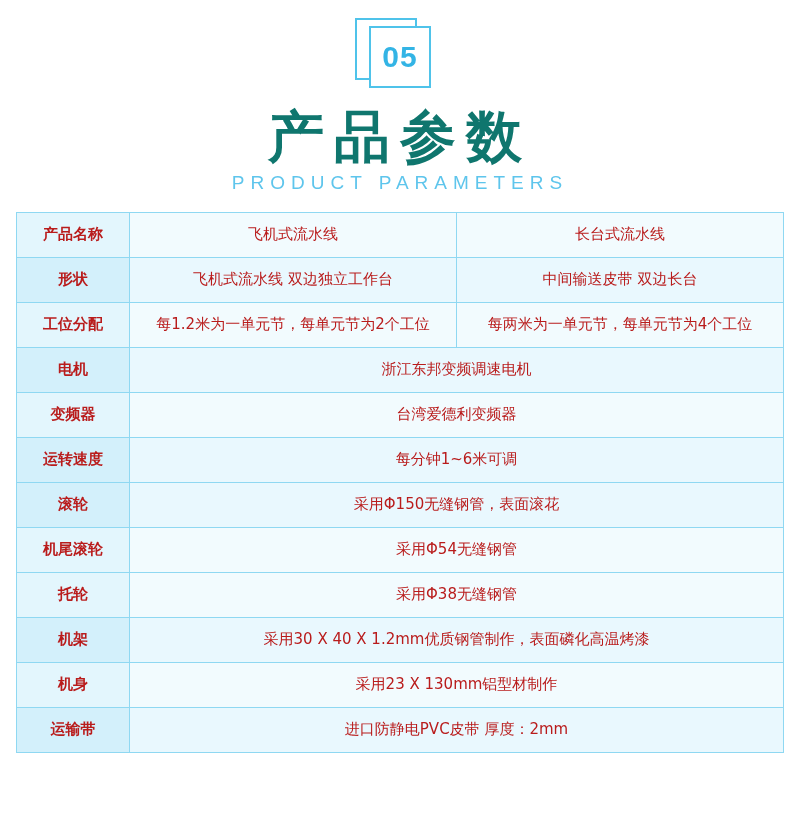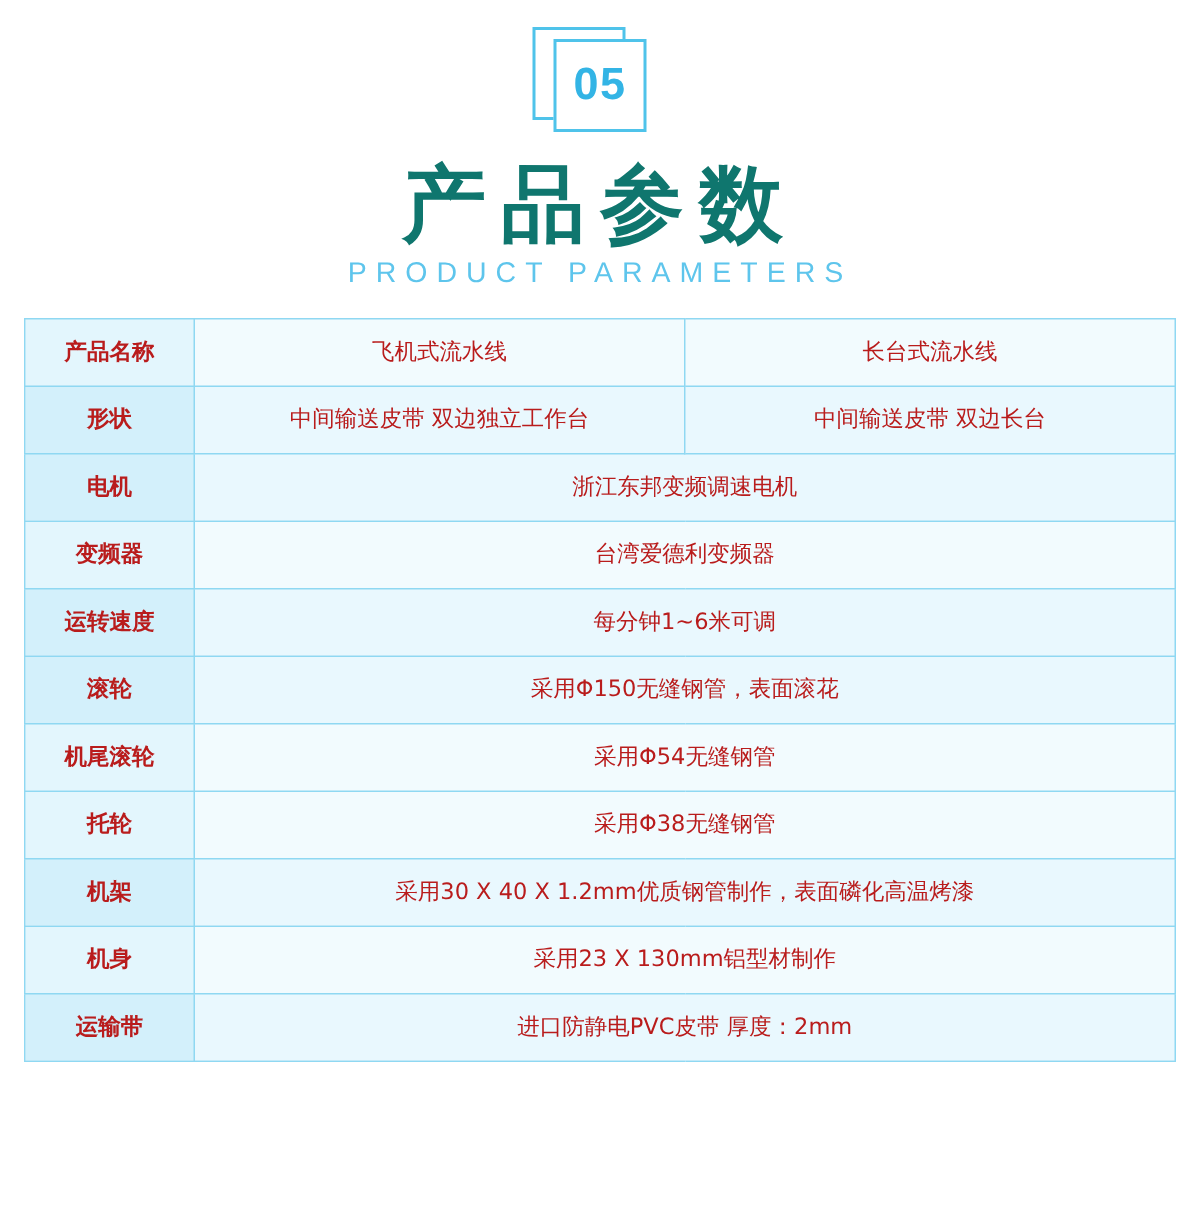--- a/index.html
+++ b/index.html
@@ -139,24 +139,29 @@
       <tbody>
 
         <tr>
           <td class="label">产品名称</td>
           <td class="val">飞机式流水线</td>
           <td class="val">长台式流水线</td>
         </tr>
 
         <tr class="alt">
           <td class="label">形状</td>
-          <td class="val">中间输送皮带 双边独立工作台</td>
+          <td class="val">飞机式流水线 双边独立工作台</td>
           <td class="val">中间输送皮带 双边长台</td>
         </tr>
 
+        <tr>
+          <td class="label">工位分配</td>
+          <td class="val">每1.2米为一单元节，每单元节为2个工位</td>
+          <td class="val">每两米为一单元节，每单元节为4个工位</td>
+        </tr>
 
         <tr class="alt">
           <td class="label">电机</td>
           <td class="val span2" colspan="2">浙江东邦变频调速电机</td>
         </tr>
 
         <tr>
           <td class="label">变频器</td>
           <td class="val span2" colspan="2">台湾爱德利变频器</td>
         </tr>

